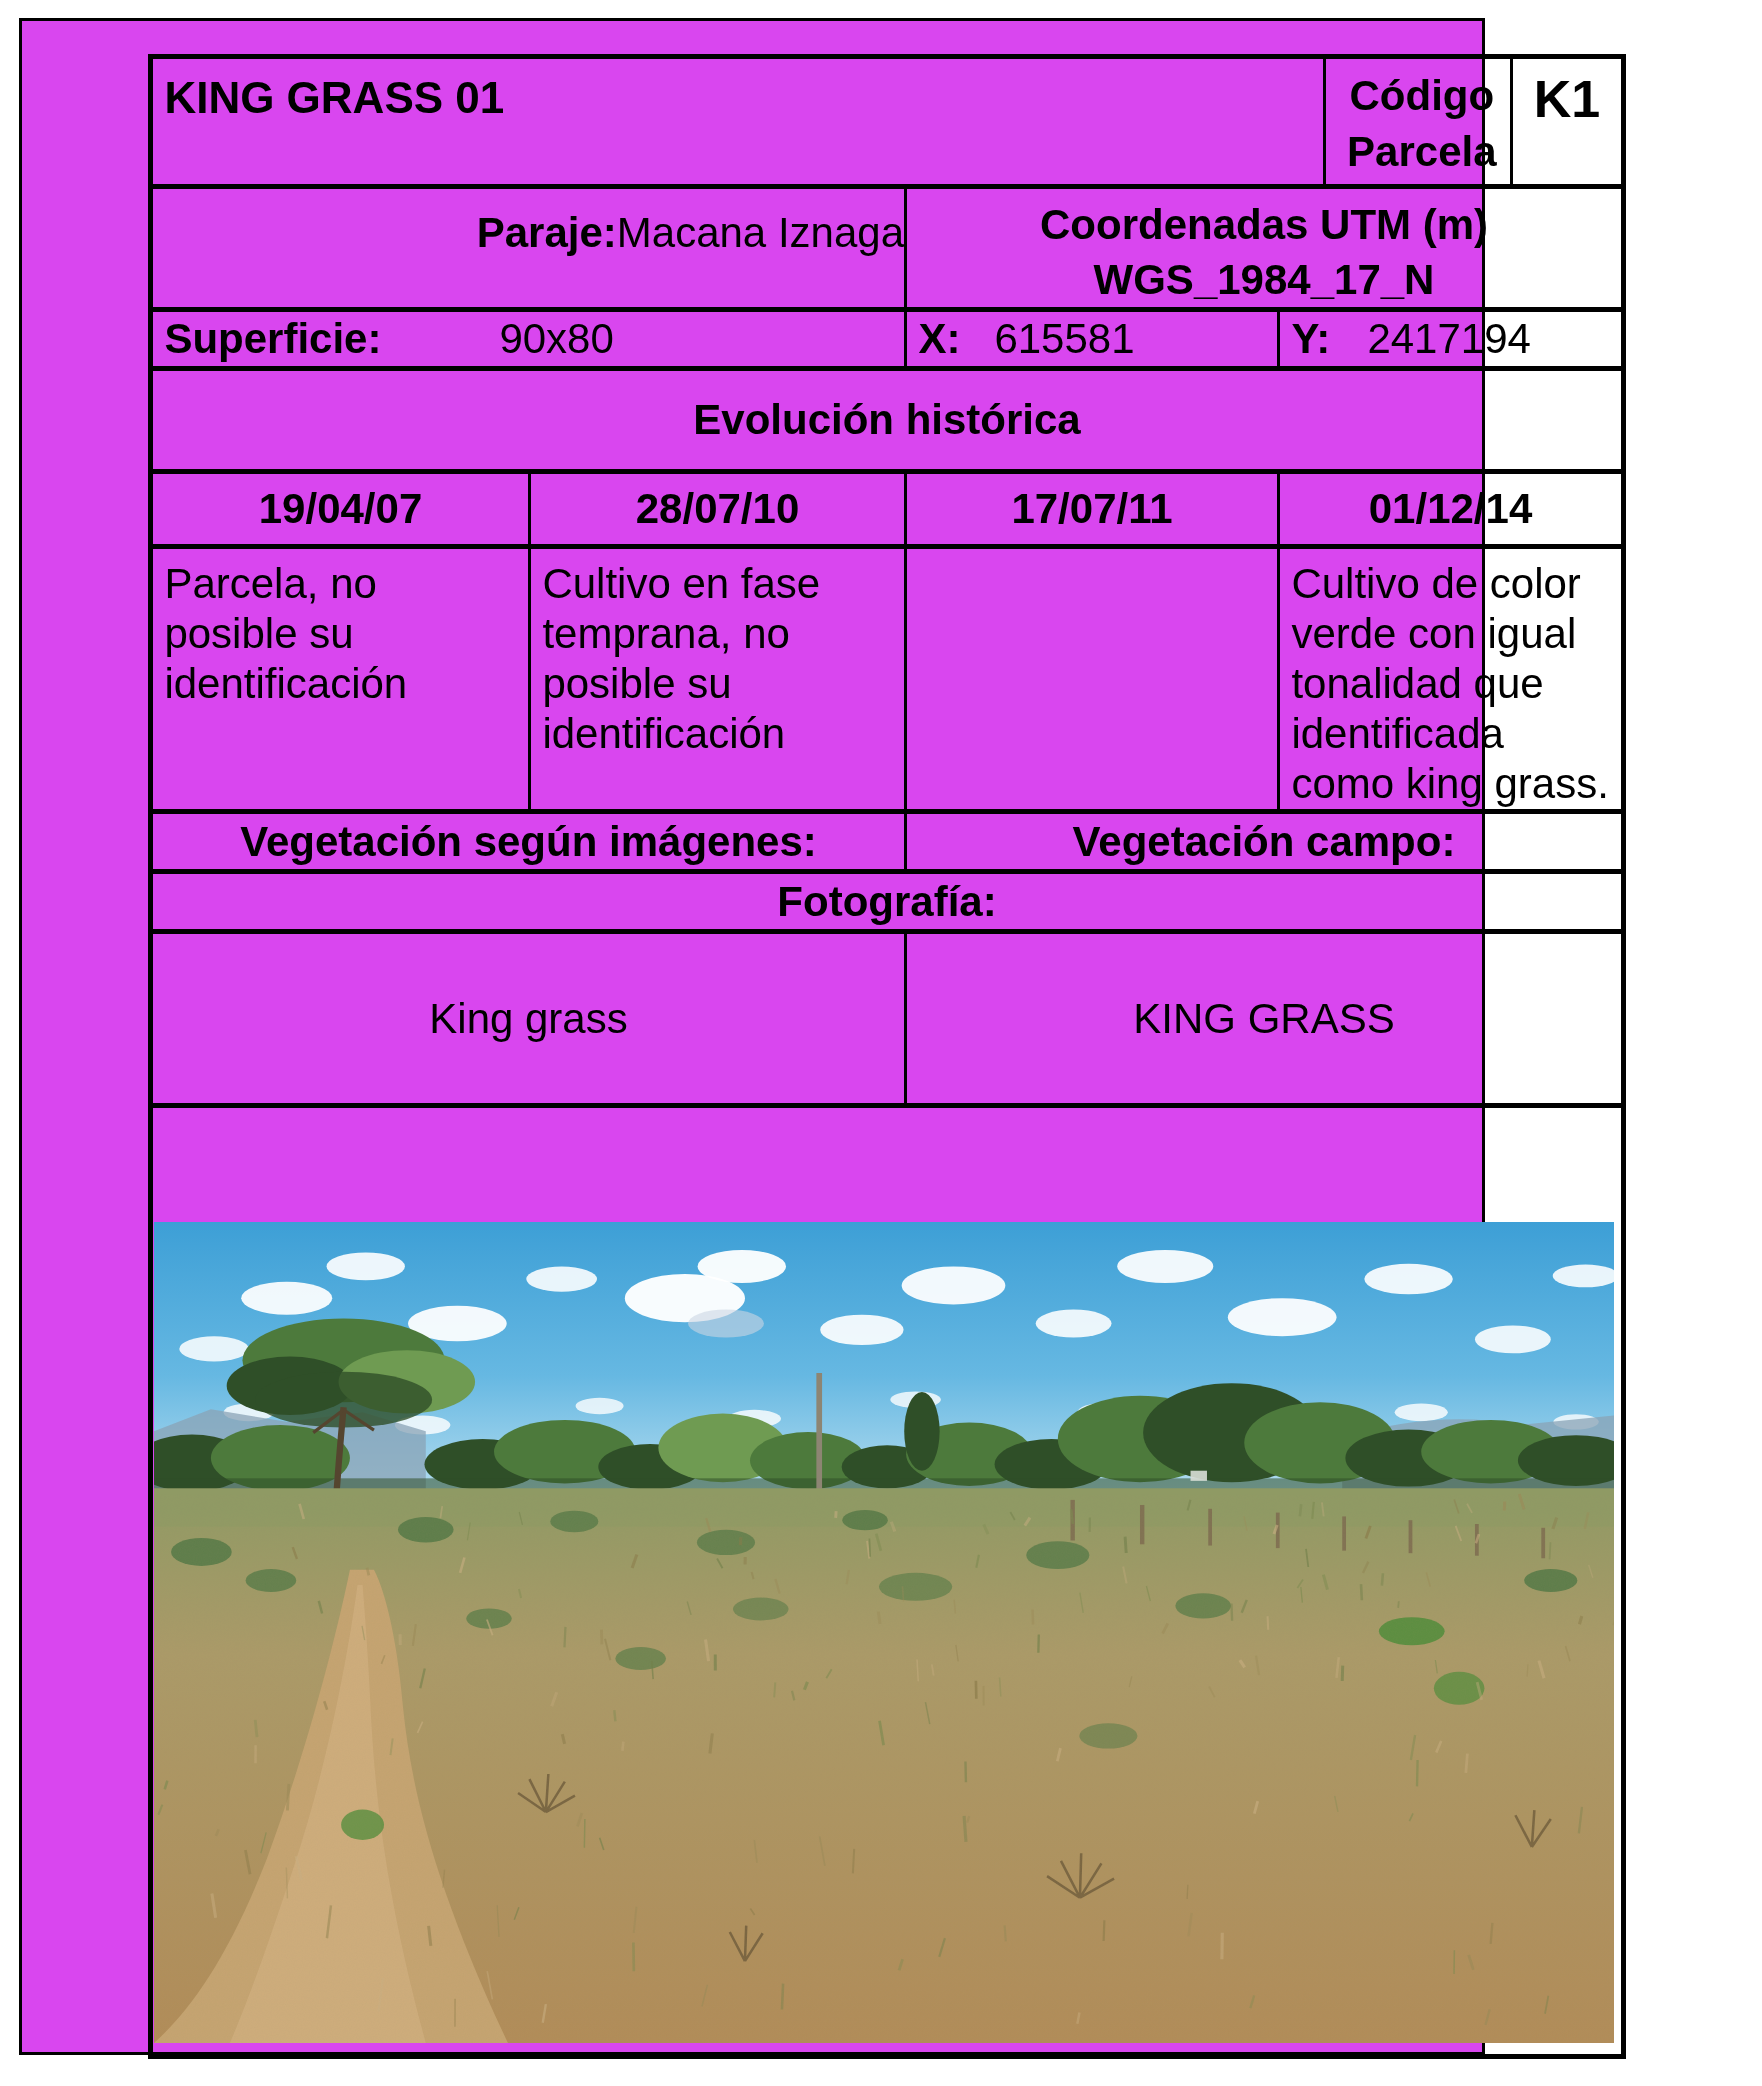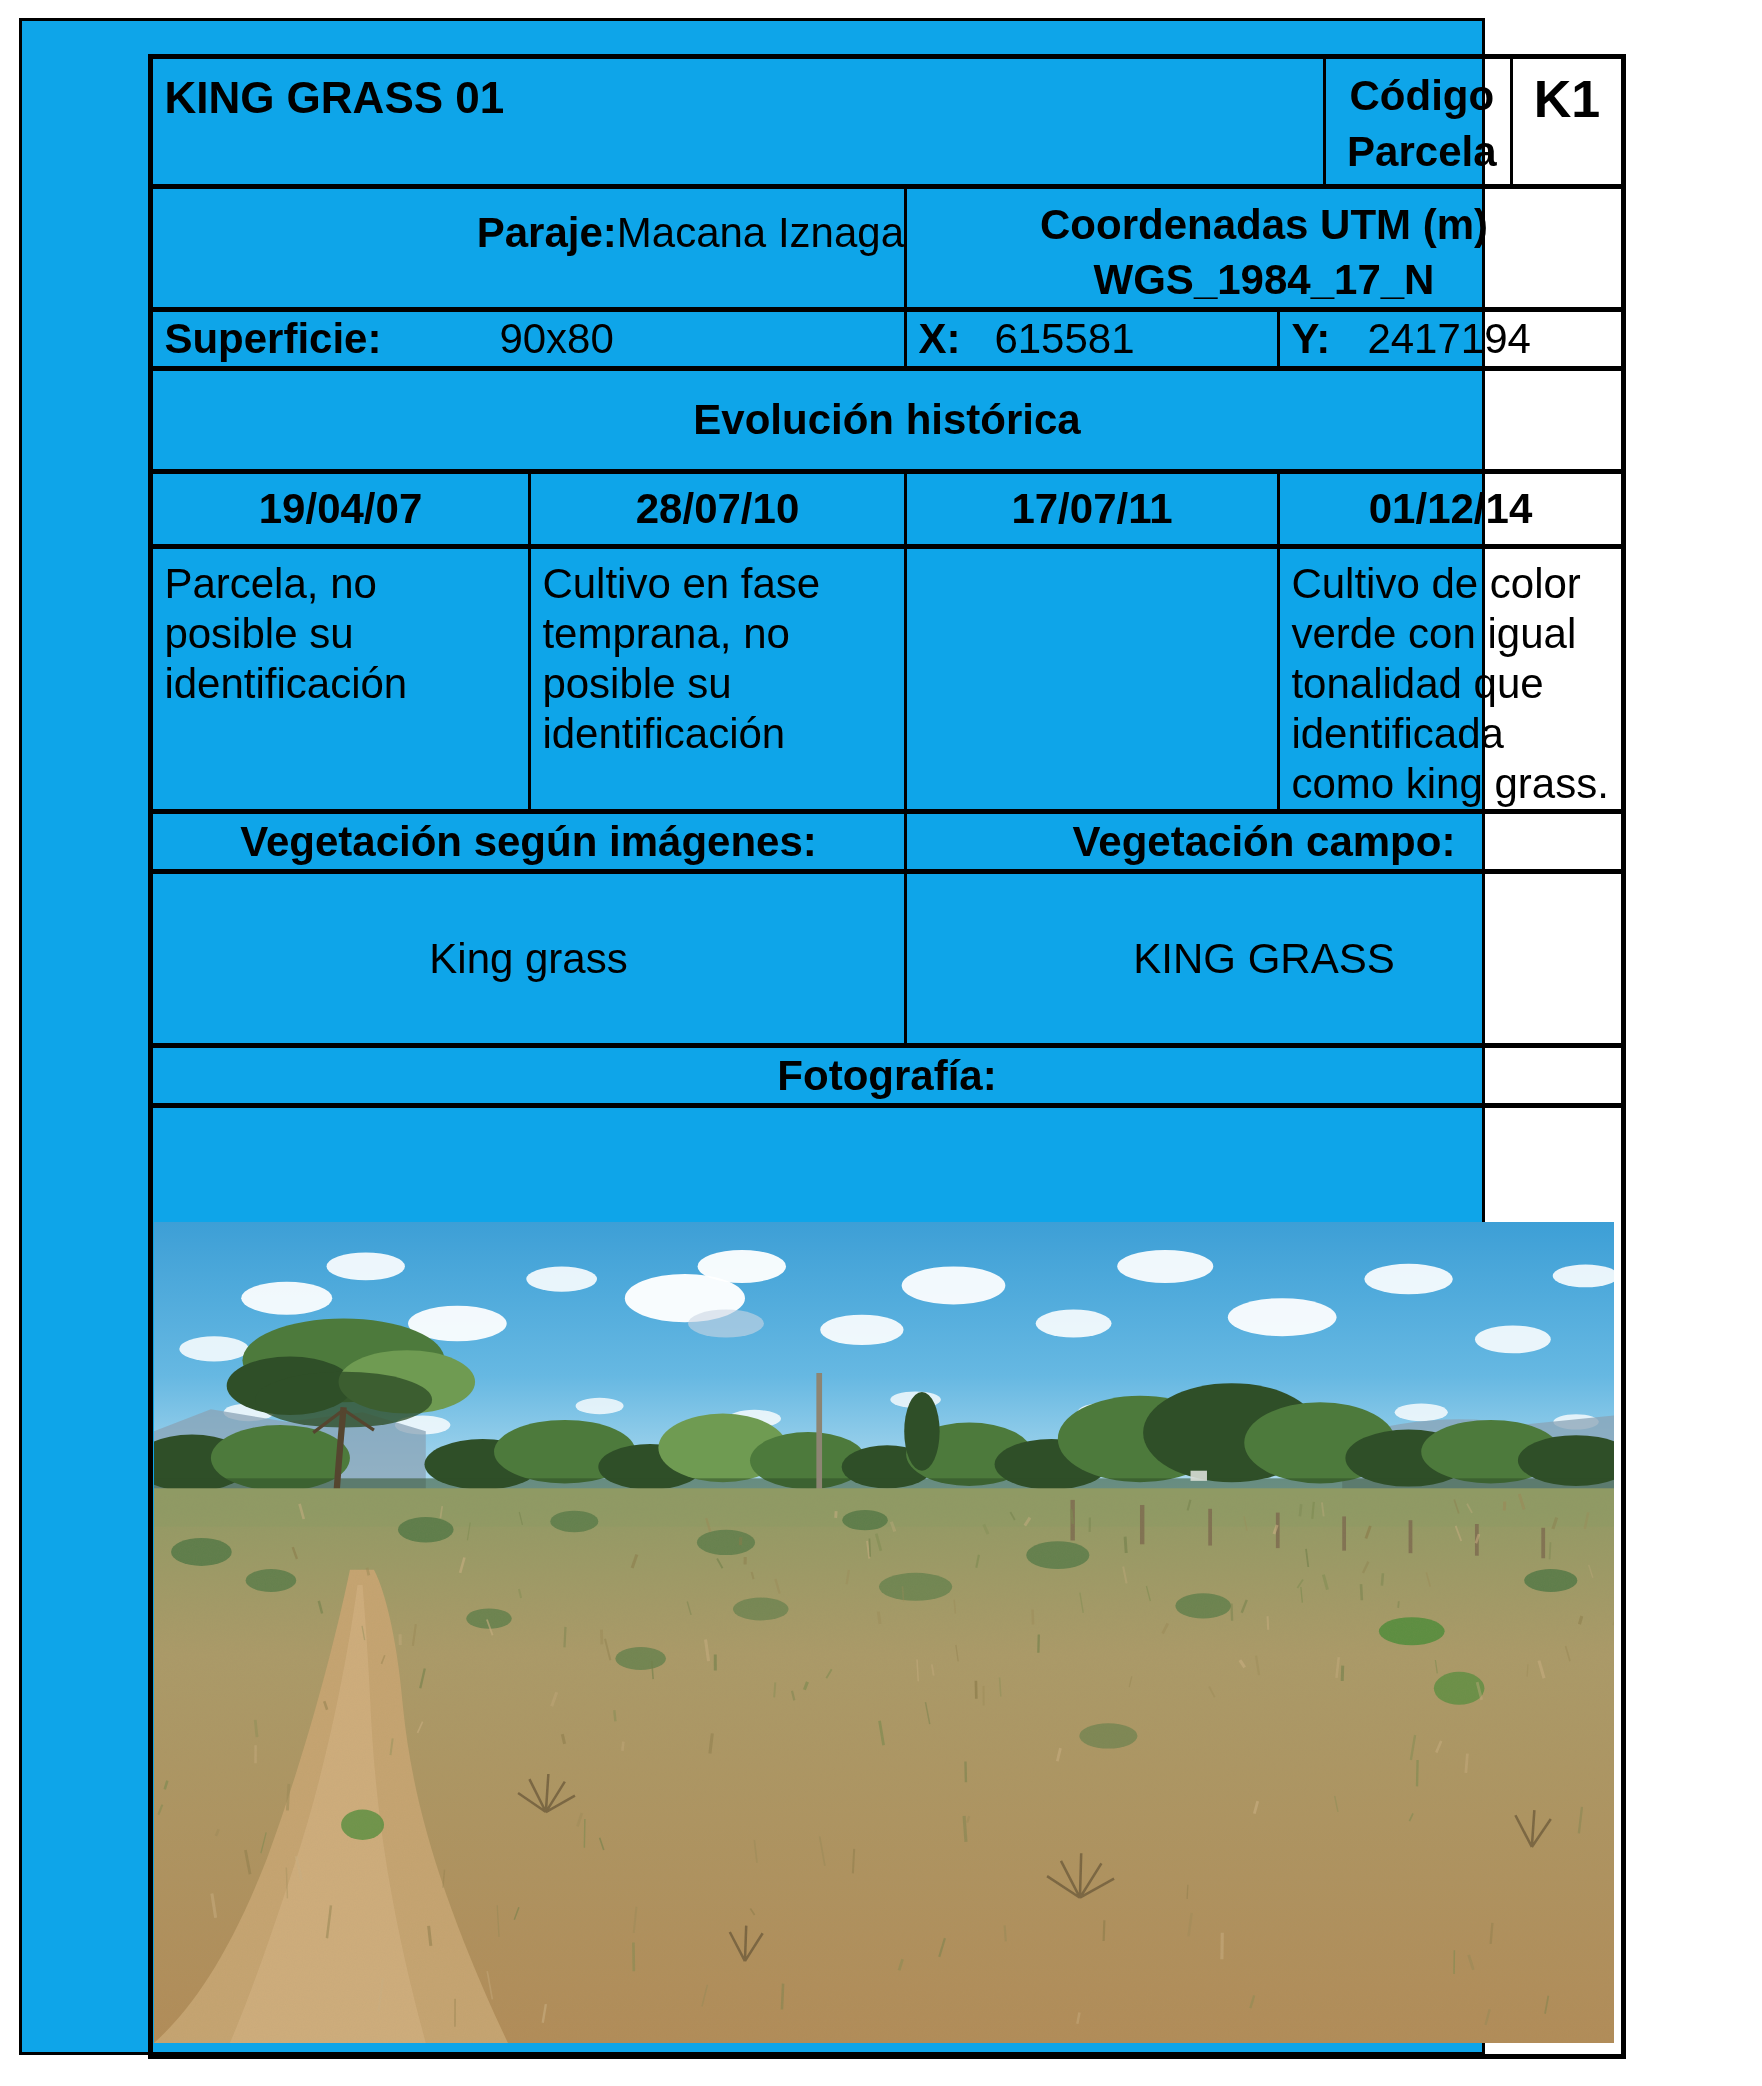--- a/index.html
+++ b/index.html
@@ -2,21 +2,21 @@
 <html style="--sky-top: #3d9fd6; --sky-mid: #66b8e2; --sky-horizon: #b9dff0; --cloud: #ffffff; --cloud-shadow: #ccd6e2; --hill: #8aa3b5; --tree-dark: #2f4f28; --tree-mid: #4d7a3c; --tree-light: #6f9b52; --field-top: #8f9a64; --field-mid: #ab9a68; --field-bottom: #b28c58; --path: #c6a471; --path-light: #d3b181; --shrub: #4e8c3a; --shrub-dull: #5d7d4a; --post: #7d6b4f; --trunk: #55452f; --pole: #8d8573;font-size:10px"><head>
 <meta charset="utf-8">
 <style>
   html,body{margin:0;padding:0;background:#ffffff;}
   body{
     width:1763px;height:2087px;position:relative;
     font-family:"Liberation Sans","DejaVu Sans",sans-serif;color:#000;
   }
   .page-border{
     position:absolute;left:19px;top:18px;width:1466px;height:2037px;
-    border:3.8px solid #000;background:#0ea5e9;box-sizing:border-box;
+    border:3.8px solid #000;background:#d946ef;box-sizing:border-box;
   }
   table.sheet{
     position:absolute;left:126px;top:33px;            
     width:1472px;height:2005px;
     border-collapse:collapse;table-layout:fixed;
     border:5px solid #000;
   }
   td{
     border-top:5.7px solid #000;border-bottom:5.7px solid #000;
     border-left:3.2px solid #000;border-right:3.2px solid #000;
@@ -102,27 +102,27 @@
       <td class="desc-cell">Cultivo en fase temprana, no posible su identificación</td>
       <td class="desc-cell"></td>
       <td colspan="3" class="desc-cell">Cultivo de color verde con igual tonalidad que identificada como king grass.</td>
     </tr>
 
     <tr style="height:60px">
       <td colspan="2" class="b">Vegetación según imágenes:</td>
       <td colspan="4" class="b">Vegetación campo:</td>
     </tr>
 
+    <tr style="height:60px">
+      <td colspan="6" class="b">Fotografía:</td>
+    </tr>
+
     <tr style="height:174px">
       <td colspan="2">King grass</td>
       <td colspan="4">KING GRASS</td>
-    </tr>
-
-    <tr style="height:60px">
-      <td colspan="6" class="b">Fotografía:</td>
     </tr>
 
     <tr>
       <td colspan="6" class="photo-cell">
         <div class="photo-wrap">
           <svg viewBox="0 0 2310 1294" preserveAspectRatio="none">
             <defs>
               <linearGradient id="skyg" x1="0" y1="0" x2="0" y2="1">
                 <stop offset="0" style="stop-color:var(--sky-top,#3d9fd6)"></stop>
                 <stop offset="0.55" style="stop-color:var(--sky-mid,#66b8e2)"></stop>

